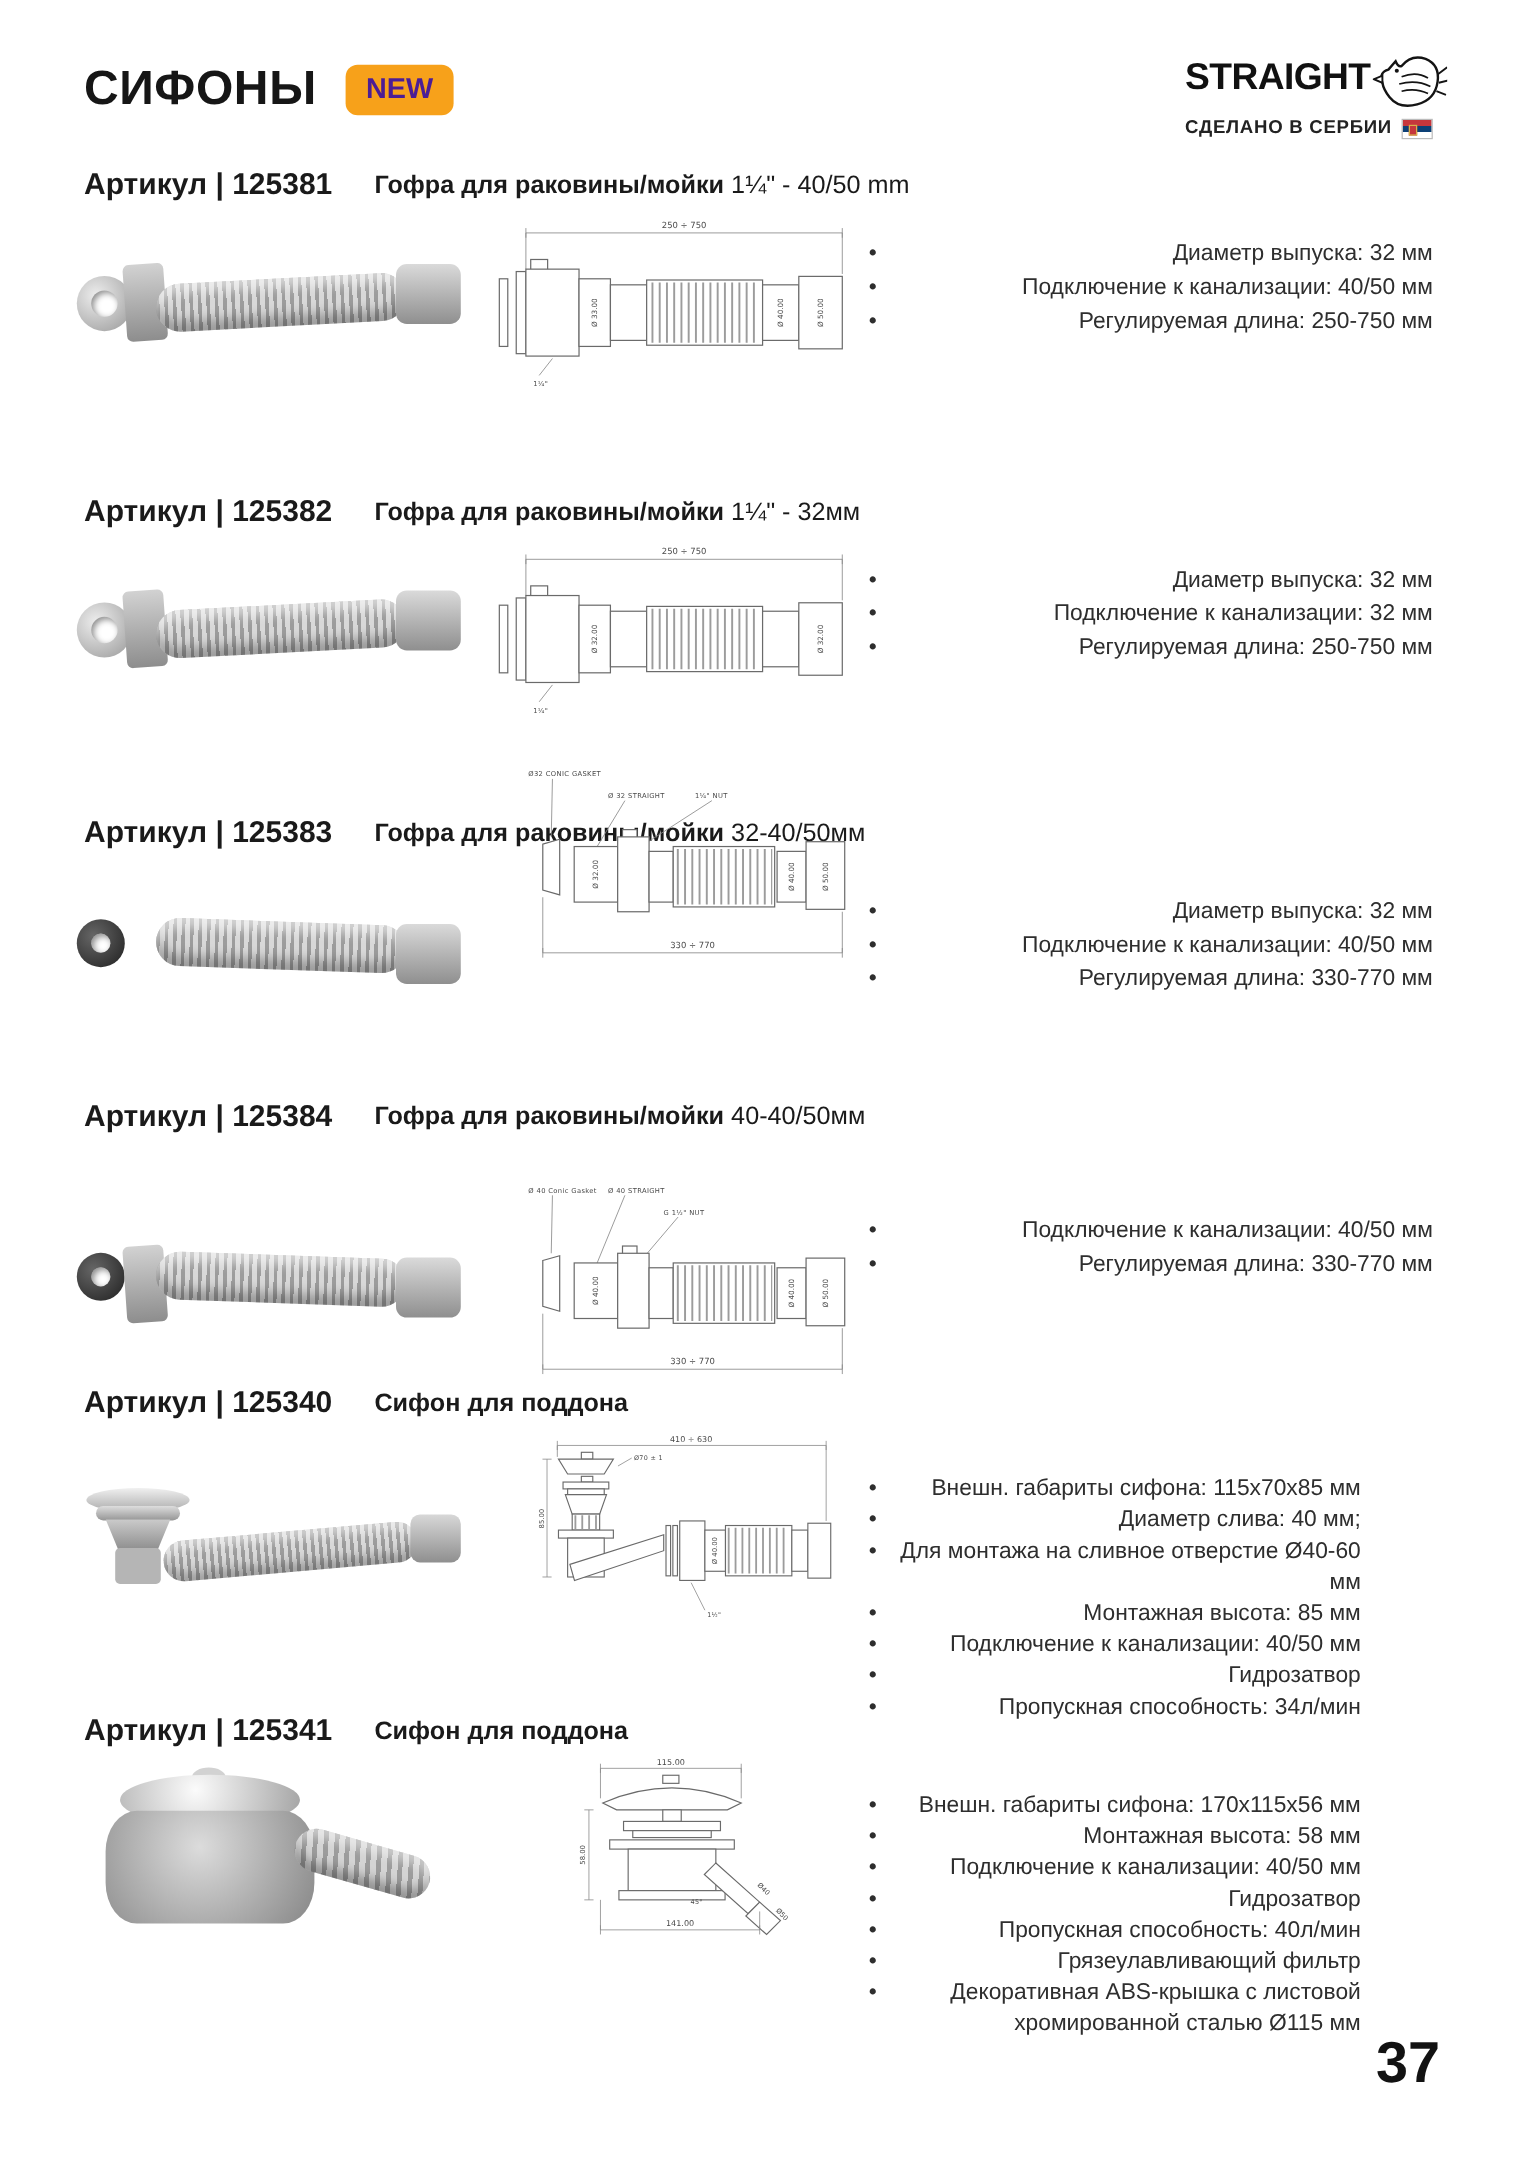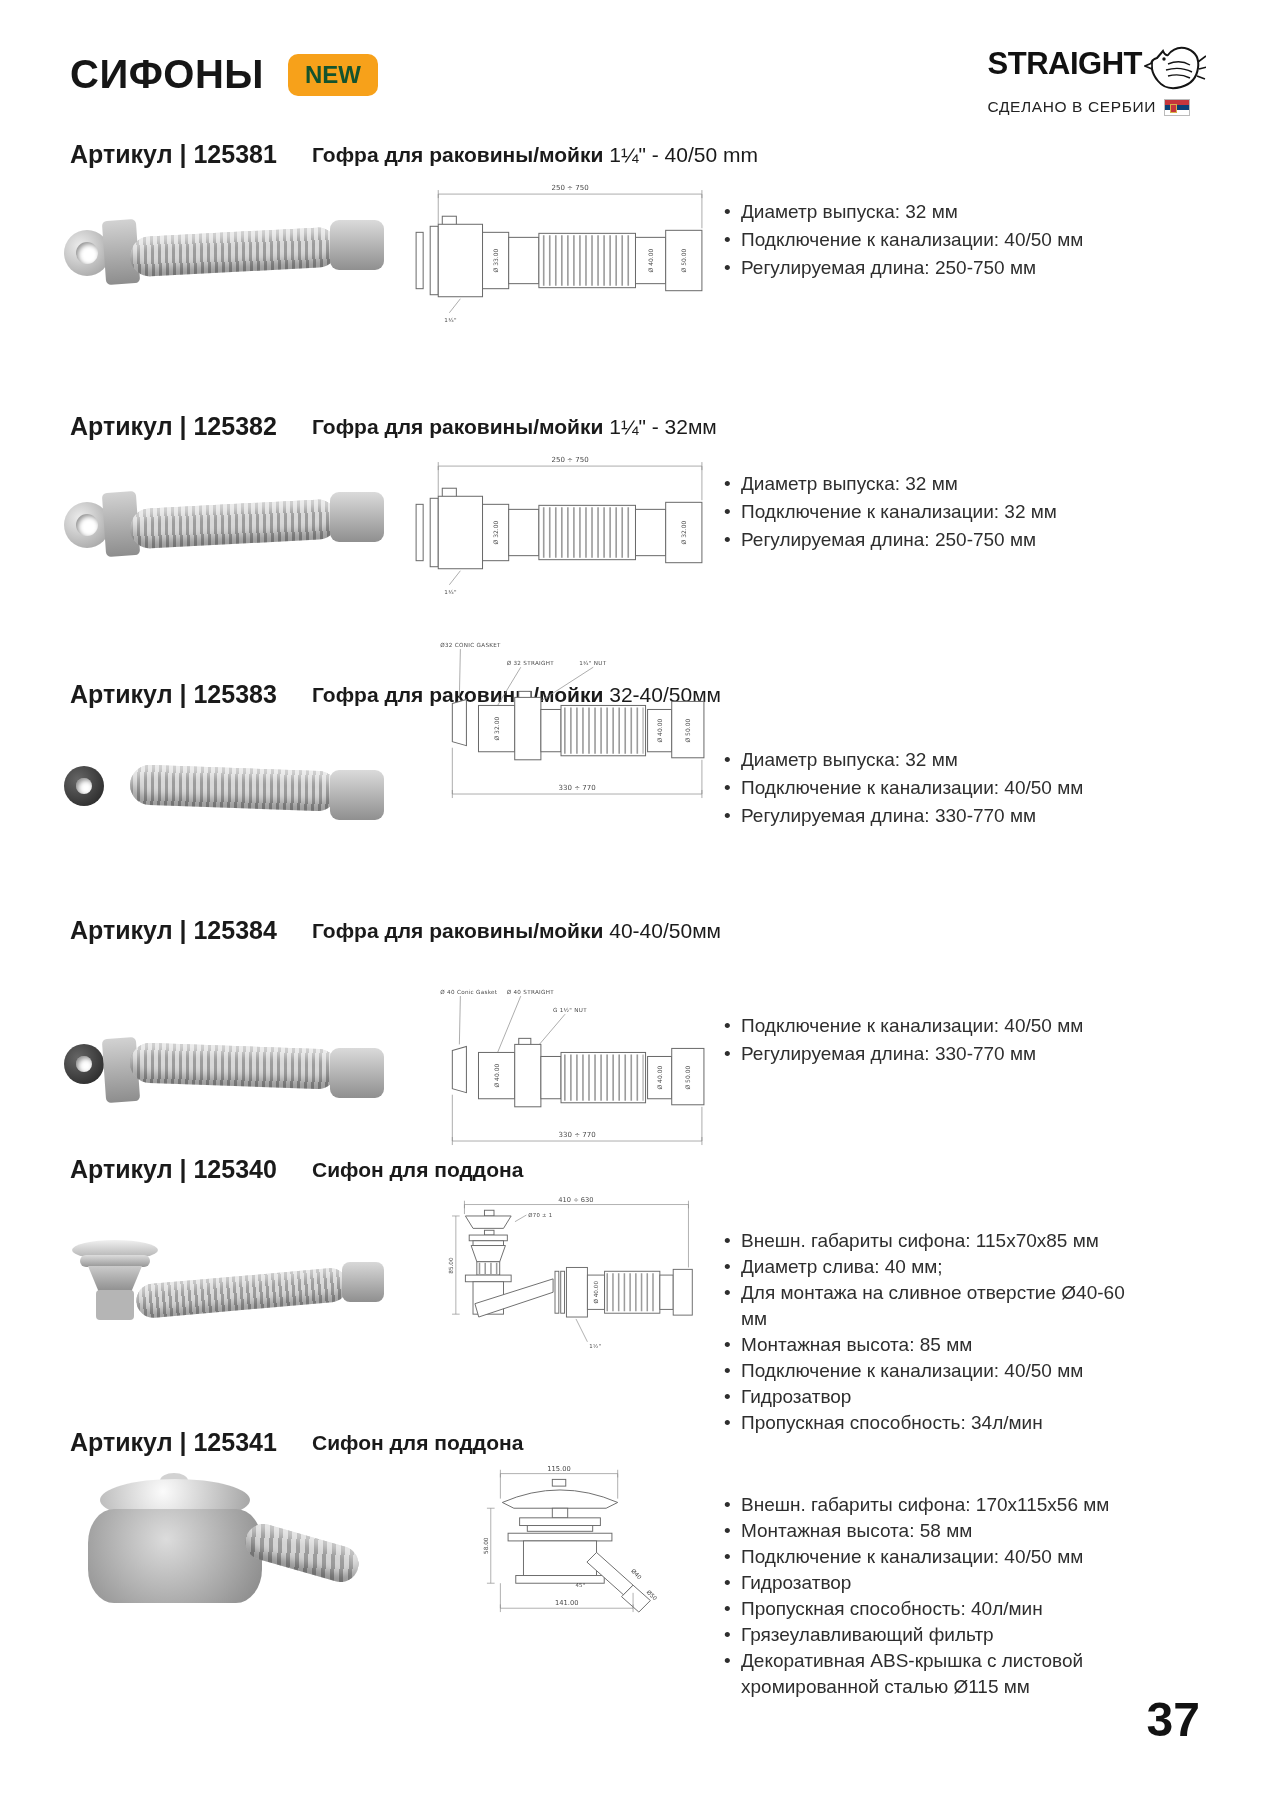--- a/index.html
+++ b/index.html
@@ -2,43 +2,43 @@
 <html><head>
 <meta charset="utf-8">
 <style>
   html,body{margin:0;padding:0;background:#ffffff;}
   .page{position:relative;width:1272px;height:1800px;background:#fff;overflow:hidden;
         font-family:"Liberation Sans",sans-serif;color:#1b1b1b;}
 
   
   .hdr-title{position:absolute;left:70px;top:52px;display:flex;align-items:center;}
   .hdr-title h1{margin:0;font-size:40px;font-weight:700;letter-spacing:.5px;color:#161616;}
-  .badge{display:inline-block;margin-left:24px;background:#F7A11A;color:#14532d;font-weight:700;
+  .badge{display:inline-block;margin-left:24px;background:#F7A11A;color:#4c1d95;font-weight:700;
          font-size:24px;padding:9px 17px;border-radius:10px;line-height:1;}
   .brand{position:absolute;right:66px;top:48px;text-align:left;}
   .brand-row{display:flex;align-items:flex-start;}
   .brand-name{font-size:31px;font-weight:700;letter-spacing:-.5px;color:#111;line-height:1;}
   .bird{width:62px;height:54px;margin-left:2px;margin-top:-6px;}
-  .brand-sub{display:flex;align-items:center;margin-top:2px;}
+  .brand-sub{display:flex;align-items:center;margin-top:2px;font-weight:bold;}
   .brand-tagline{font-size:15.5px;letter-spacing:.6px;color:#222;}
   .flag{position:relative;width:26px;height:17px;margin-left:8px;border:1px solid #bbb;box-sizing:border-box;
         background:linear-gradient(#C6363C 0 33%,#0C4076 33% 66%,#ffffff 66% 100%);}
   .flag::after{content:"";position:absolute;left:5px;top:4px;width:7px;height:9px;
         background:#C6363C;border:1px solid #d8b24a;box-sizing:border-box;}
 
   
   .product{position:absolute;left:0;width:100%;}
   .s1{top:140px}.s2{top:412px}.s3{top:680px}.s4{top:916px}.s5{top:1155px}.s6{top:1428px}
   .article{position:absolute;left:70px;top:0;margin:0;font-size:25px;font-weight:700;color:#1a1a1a;white-space:nowrap;}
   .ptitle{position:absolute;left:312px;top:3px;font-size:21px;white-space:nowrap;color:#1a1a1a;}
   .ptitle .t{font-weight:700;}
   .ptitle .z{font-weight:400;}
 
   .specs{position:absolute;left:724px;top:58px;width:470px;list-style:none;margin:0;padding:0;}
-  .specs li{position:relative;padding-left:17px;font-size:19px;line-height:28px;color:#2e2e2e;}
+  .specs li{position:relative;padding-left:17px;font-size:19px;line-height:28px;color:#2e2e2e;text-align:right;}
   .specs li::before{content:"\2022";position:absolute;left:0;top:0;color:#2e2e2e;}
   .s3 .specs{top:66px}
   .s4 .specs{top:96px}
   .s5 .specs{top:73px;width:410px}
   .s6 .specs{top:64px;width:410px}
   .s5 .specs li,.s6 .specs li{line-height:26px;}
 
   
   .drawing{position:absolute;left:402px;top:40px;width:312px;}
   .s3 .drawing{top:-45px;}

